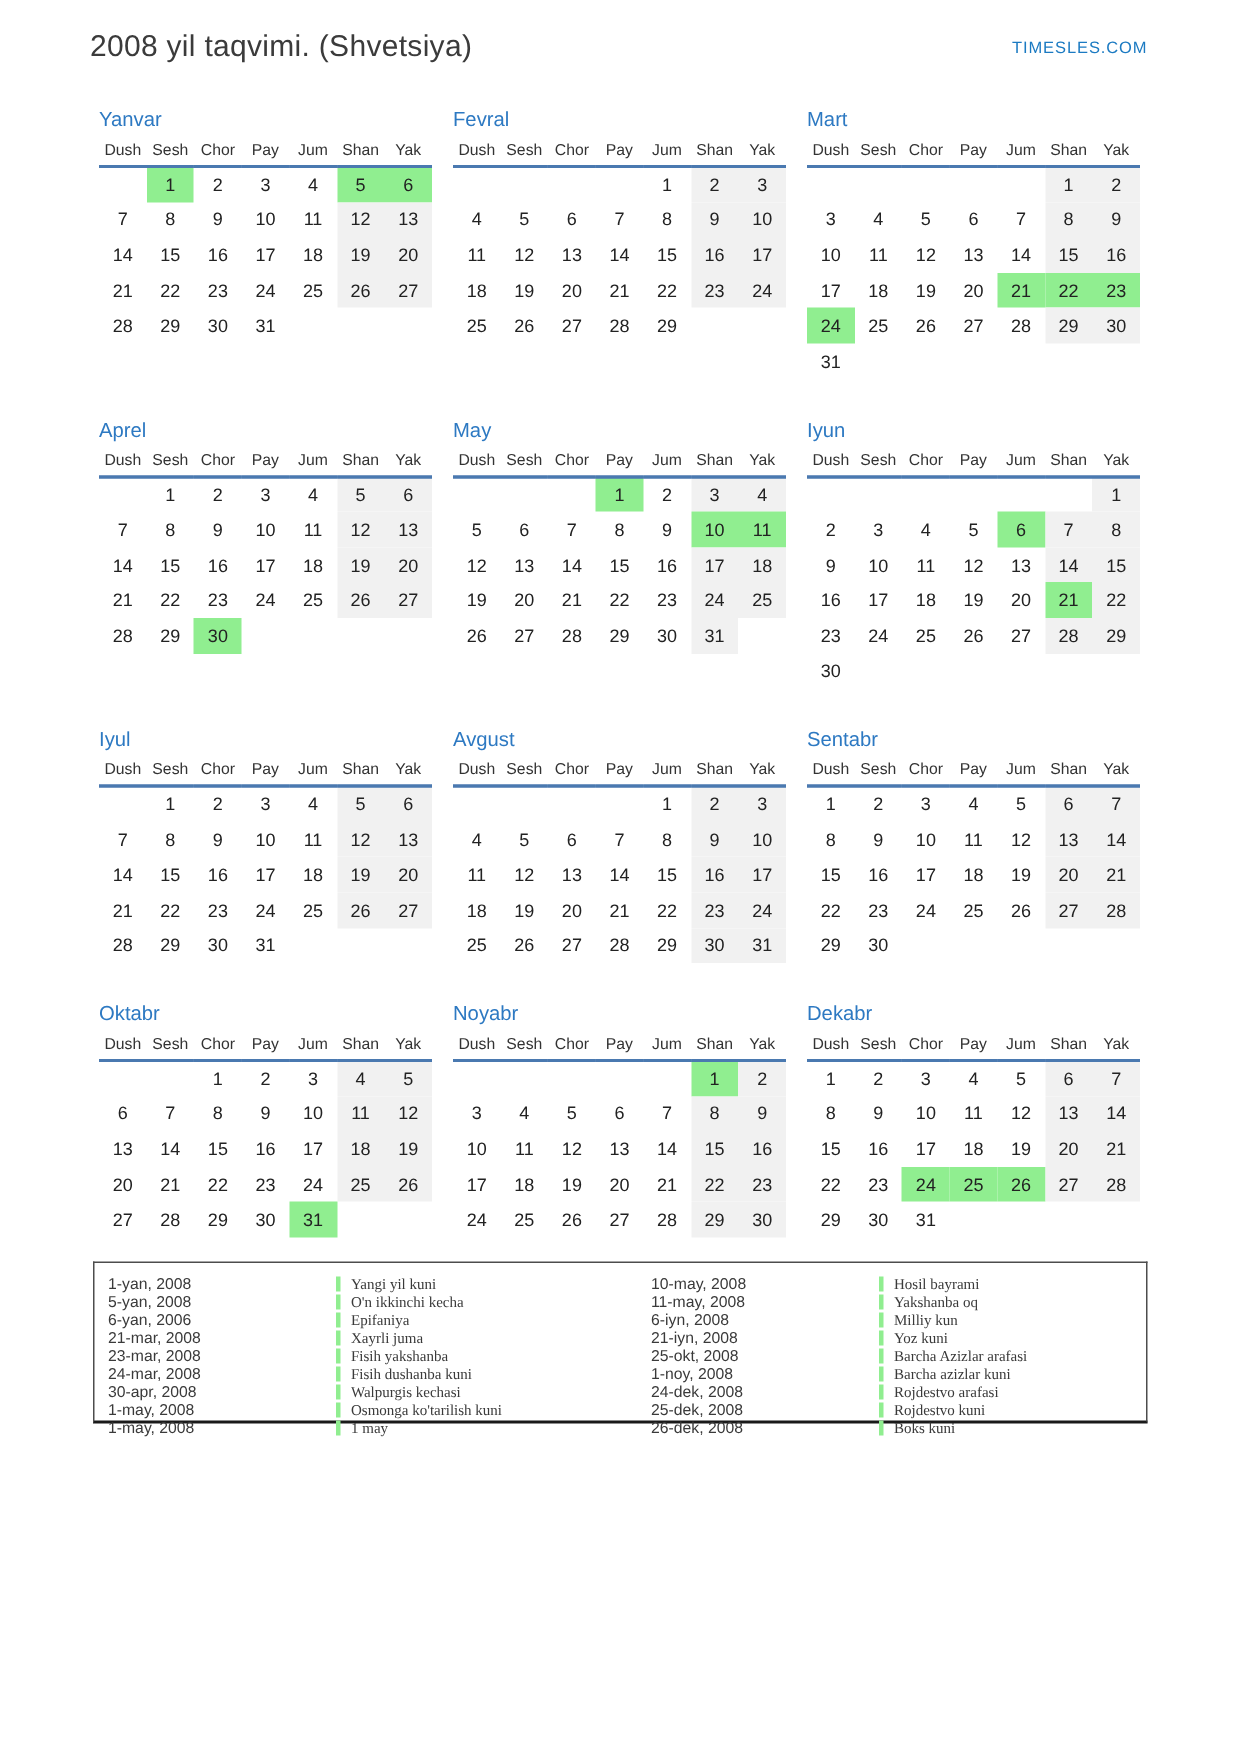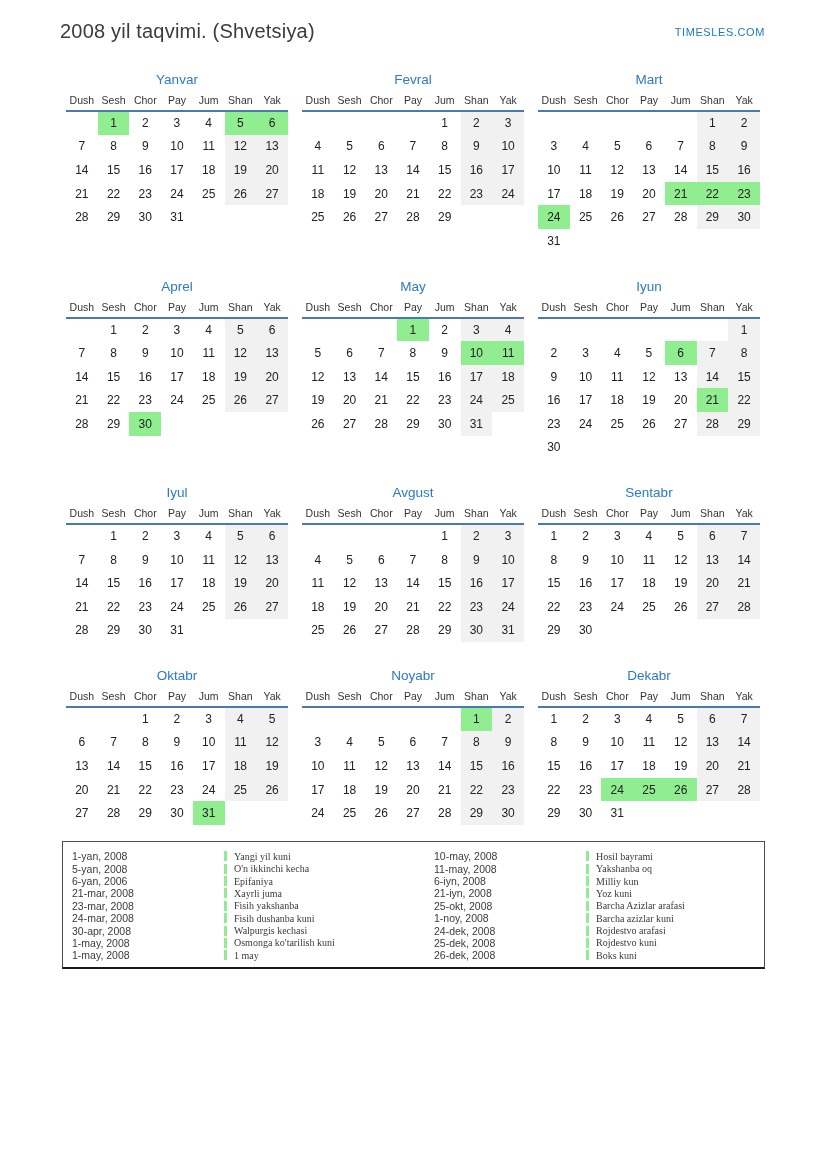--- a/index.html
+++ b/index.html
@@ -7,27 +7,27 @@
     --green:#90ee90; --weekend:#f1f1f1;
     --daytext:#222; --headtext:#333; --titletext:#3b3b3b;
   }
   *{margin:0;padding:0;box-sizing:border-box;}
   body{width:827px;height:1169px;background:#fff;font-family:"Liberation Sans","DejaVu Sans",sans-serif;position:relative;overflow:hidden;}
   .page-header{display:flex;justify-content:space-between;align-items:flex-start;padding:20px 62px 0 60px;height:72px;}
   .page-title{font-size:20px;color:var(--titletext);font-weight:400;letter-spacing:0.2px;}
   .site-link{font-size:11px;color:var(--link);text-decoration:none;letter-spacing:0.6px;margin-top:6px;font-weight:400;}
   .months-grid{display:grid;grid-template-columns:repeat(3,222px);column-gap:14px;row-gap:26px;margin-left:66px;align-items:start;}
   .month-block{width:222px;}
-  .month-title{text-align:center;font-size:13.5px;color:var(--accent);margin-bottom:7px;}
+  .month-title{text-align:left;font-size:13.5px;color:var(--accent);margin-bottom:7px;}
   table.month-table{border-collapse:collapse;width:222px;table-layout:fixed;}
   table.month-table th{font-size:10.5px;font-weight:400;color:var(--headtext);padding-bottom:4px;border-bottom:2px solid var(--hline);}
   table.month-table td{width:31.7px;height:23.6px;text-align:center;vertical-align:middle;font-size:12px;color:var(--daytext);}
   td.weekend{background:var(--weekend);}
   td.holiday{background:var(--green);}
-  .legend-box{margin:16px 0 0 62px;width:703px;height:128px;border:1px solid #4d4d4d;border-bottom:2px solid #1a1a1a;padding:8px 0 0 9px;display:flex;}
+  .legend-box{margin:16px 0 0 62px;width:703px;height:108px;border:1px solid #4d4d4d;border-bottom:2px solid #1a1a1a;padding:8px 0 0 9px;display:flex;}
   .legend-column{display:flex;flex-direction:column;}
   .legend-column.col-0{width:362px;}
   .legend-row{display:flex;align-items:center;height:12.4px;}
   .legend-date{width:152px;font-size:10.5px;color:#3a3a3a;}
   .legend-marker{display:inline-block;width:3px;height:10px;background:var(--green);margin-right:7px;flex:none;}
   .legend-label{font-size:10px;color:#3a3a3a;white-space:nowrap;font-family:Liberation Serif, serif;}
 </style>
 </head>
 <body>
 

